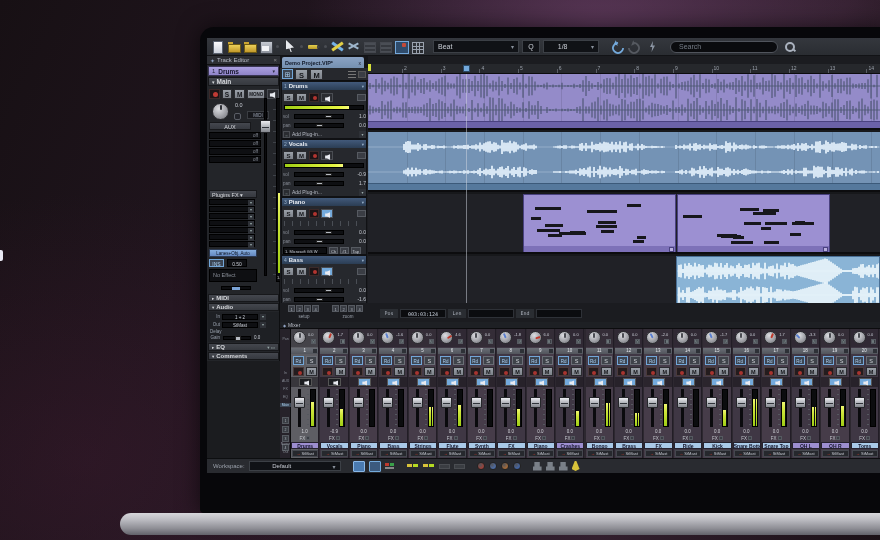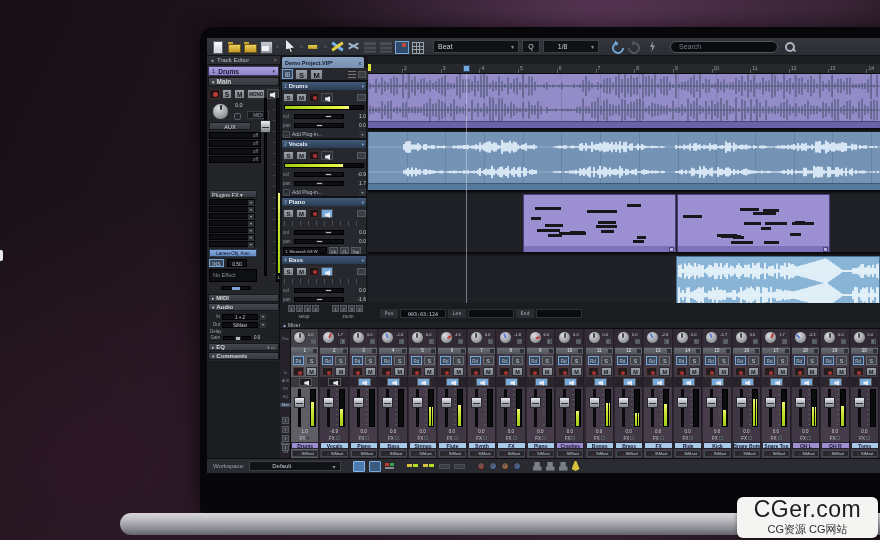--- a/index.html
+++ b/index.html
@@ -1427,17 +1427,13 @@
           <div style="width: 9px; height: 9px; margin-left: 8px; background: rgb(122, 128, 136); clip-path: polygon(20% 0px, 80% 0px, 80% 55%, 100% 55%, 100% 100%, 0px 100%, 0px 55%, 20% 55%);"></div>
           <div style="width: 9px; height: 9px; margin-left: 0px; background: rgb(122, 128, 136); clip-path: polygon(20% 0px, 80% 0px, 80% 55%, 100% 55%, 100% 100%, 0px 100%, 0px 55%, 20% 55%);"></div>
           <div style="width: 9px; height: 9px; margin-left: 0px; background: rgb(122, 128, 136); clip-path: polygon(20% 0px, 80% 0px, 80% 55%, 100% 55%, 100% 100%, 0px 100%, 0px 55%, 20% 55%);"></div>
           <div style="width: 8px; height: 10px; background: rgb(216, 194, 58); clip-path: polygon(40% 0px, 60% 0px, 100% 80%, 50% 100%, 0px 80%);"></div>
         </div>
     </div>
   </div>
 
   <div class="laptop-base"></div>
 
-  <div class="watermark">
-    <div class="wm-title">CGer.com</div>
-    <div class="wm-sub">CG资源 CG网站</div>
-  </div>
 </div>
 
 </body></html>

